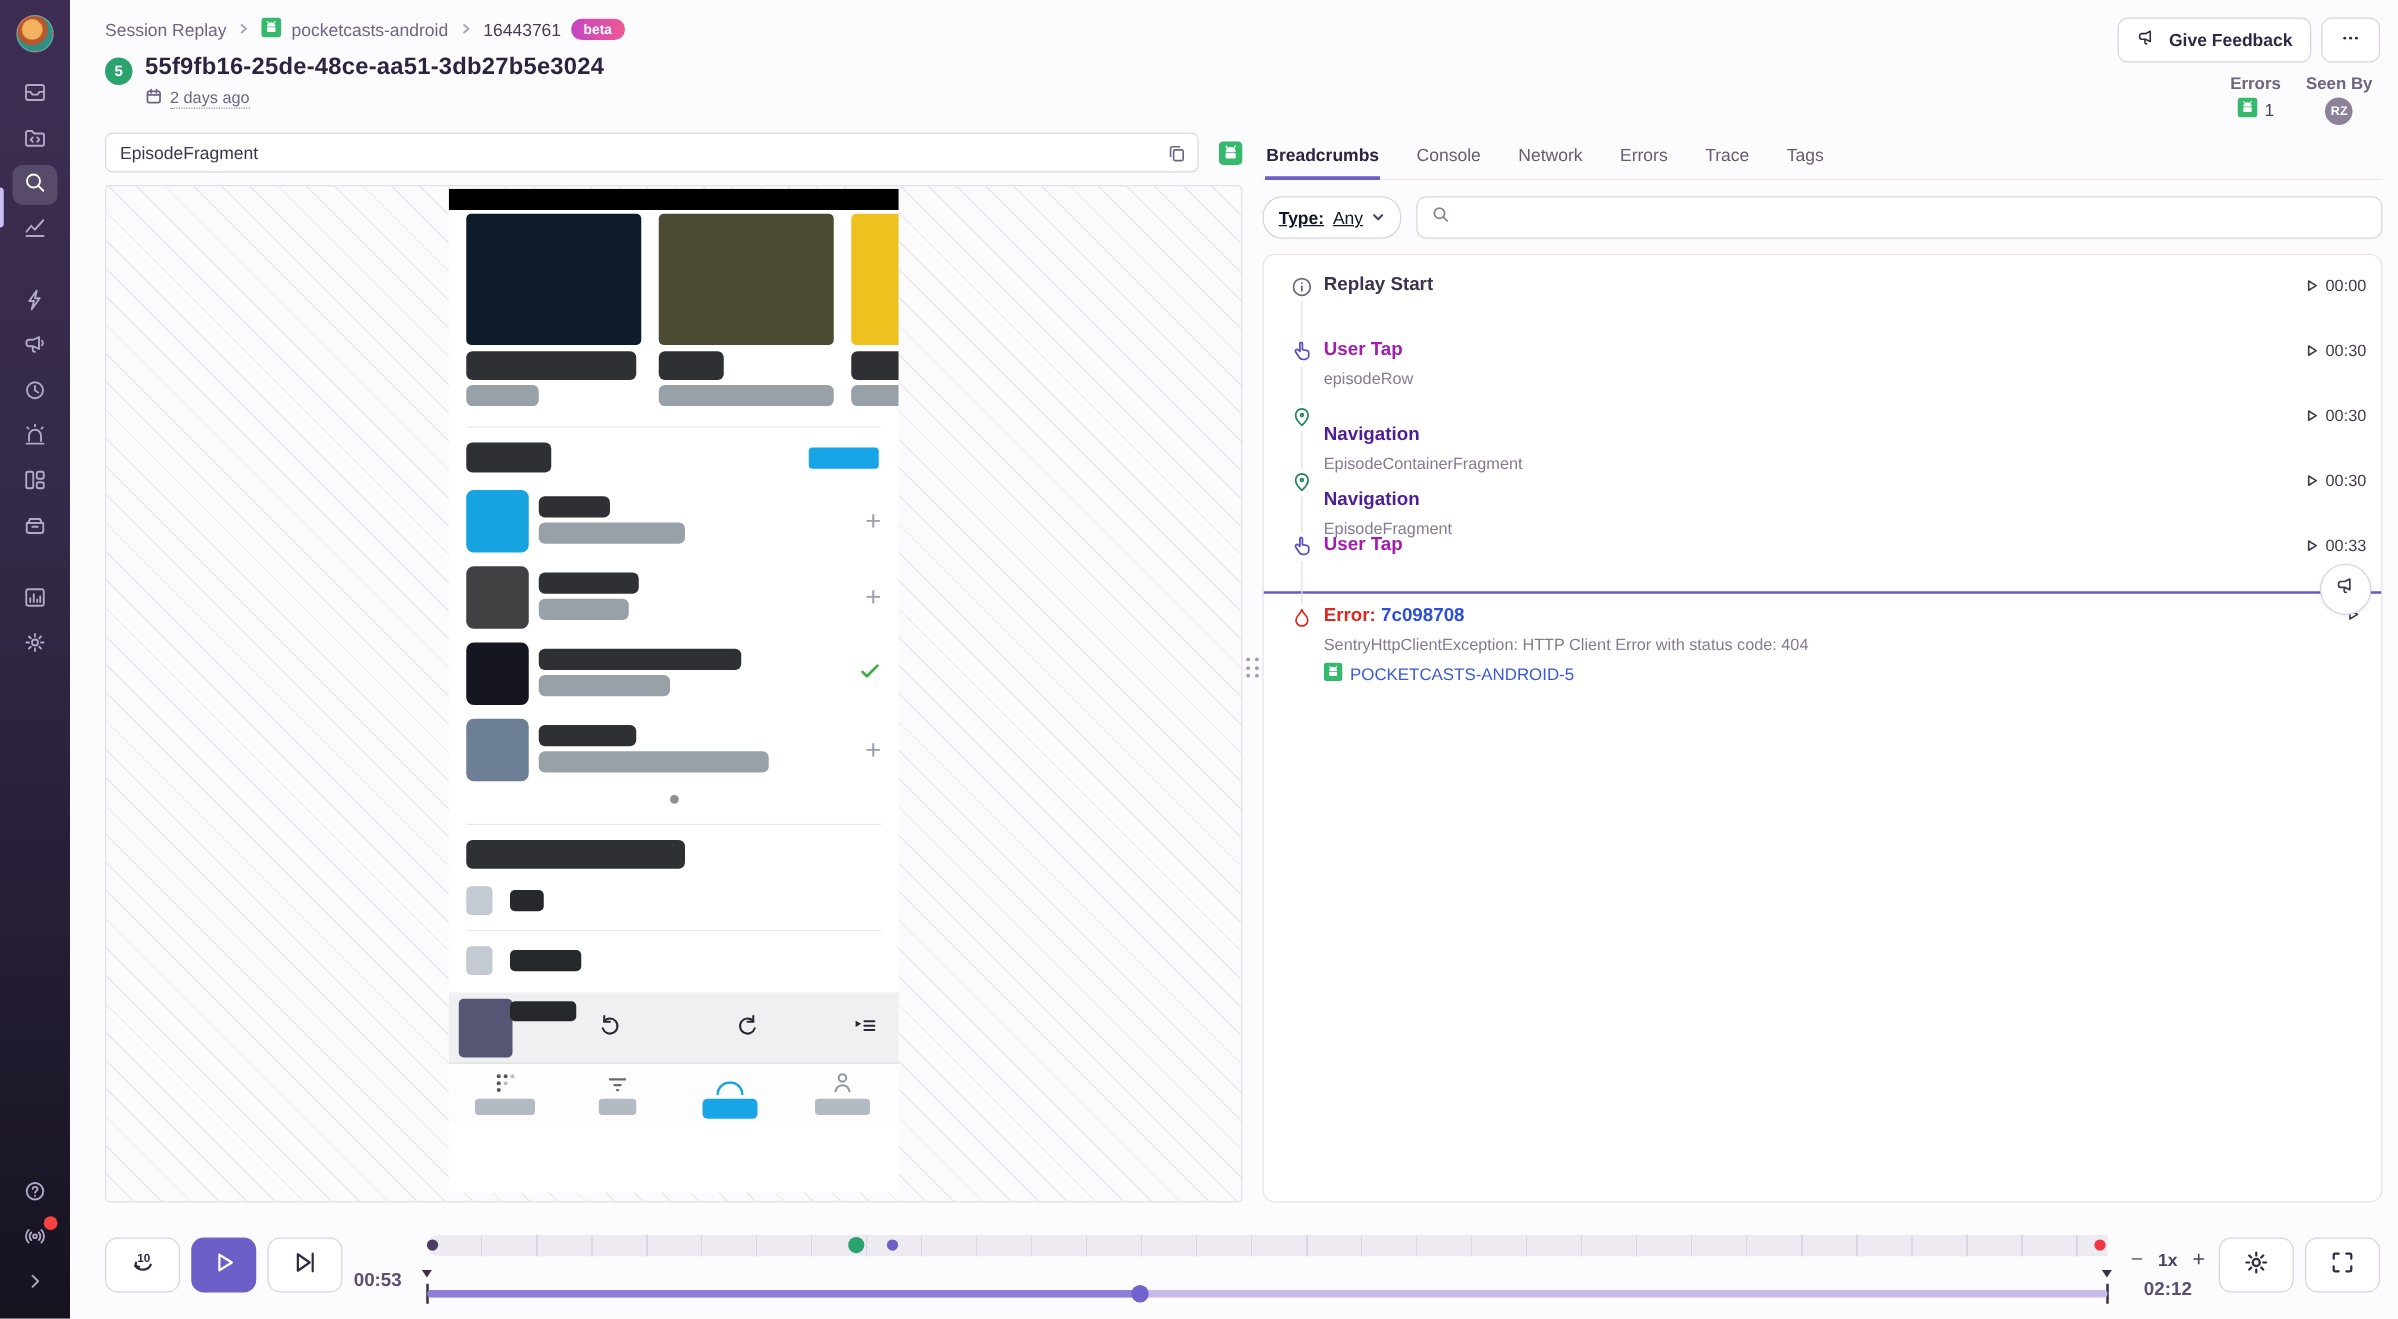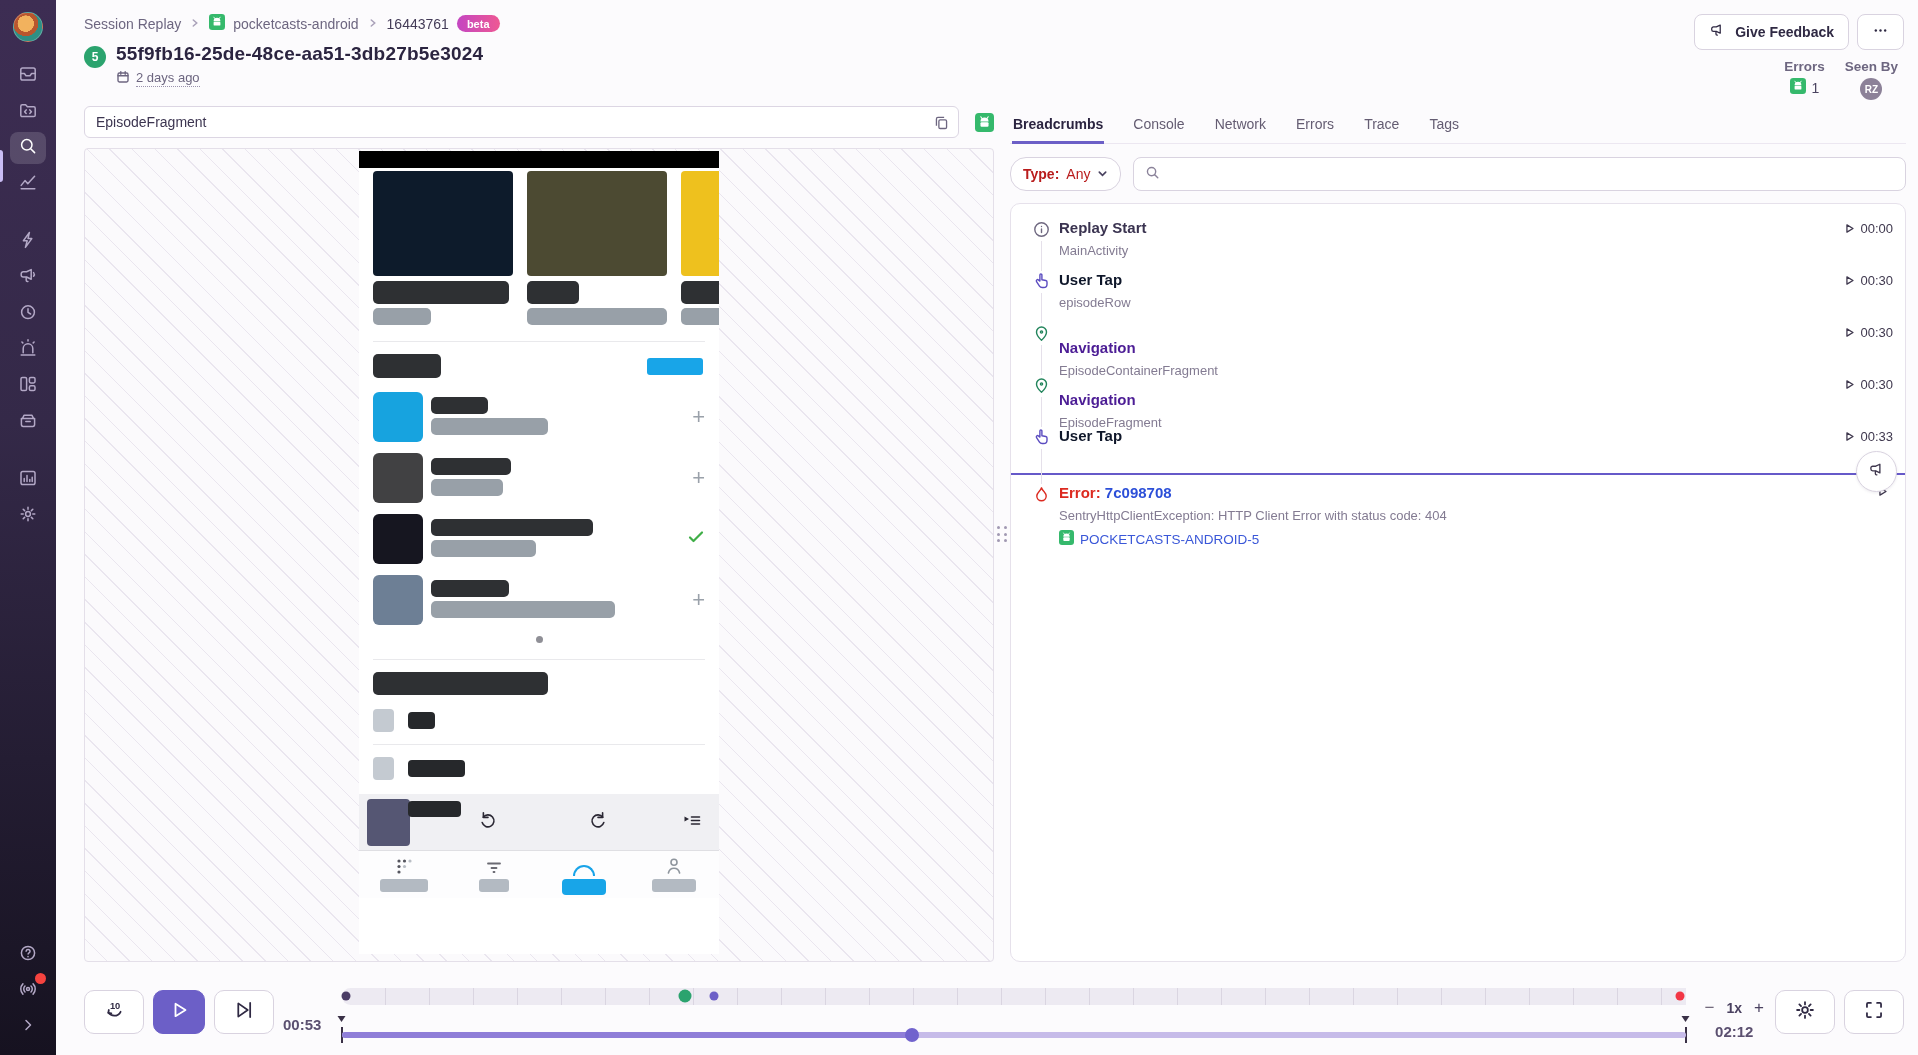--- a/index.html
+++ b/index.html
@@ -102,37 +102,37 @@
   .drag-dots { display:grid; grid-template-columns:repeat(2,3px); grid-auto-rows:3px; gap:3.5px; }
   .drag-dots i { background:#a199b2; border-radius:50%; }
 
   
   .right-pane { flex:1; min-width:0; display:flex; flex-direction:column; }
   .tabs { display:flex; gap:28px; border-bottom:1px solid #ece7f1; padding:5px 2px 0; }
   .tab { font-size:14px; color:#645c72; padding:5px 1px 9px; border-bottom:3px solid transparent; margin-bottom:-1px; cursor:pointer; }
   .tab.active { color:#2b2440; font-weight:700; border-color:#6c5fc7; }
   .filter-row { display:flex; gap:12px; margin:13px 0 12px; }
   .type-btn { display:flex; align-items:center; gap:7px; border:1px solid #d9d3e0; border-radius:16px; background:#fff;
-    height:34px; padding:0 12px; font-size:14px; color:#b91c1c; cursor:pointer; }
+    height:34px; padding:0 12px; font-size:14px; color:#0f172a; cursor:pointer;text-decoration:underline; }
   .type-btn b { font-weight:700; }
   .type-btn svg { width:11px; height:11px; stroke:#4a4360; fill:none; stroke-width:1.8; stroke-linecap:round; }
   .bc-search { flex:1; display:flex; align-items:center; gap:8px; border:1px solid #d9d3e0; border-radius:8px; background:#fff; height:34px; padding:0 11px; }
   .bc-search svg { width:15px; height:15px; stroke:#8a8299; fill:none; stroke-width:1.5; stroke-linecap:round; flex:none; }
   .bc-search input { flex:1; border:none; outline:none; font-size:14px; color:#3c3550; font-family:inherit; background:transparent; }
   .bc-search input::placeholder { color:#9d95ae; }
   .events-box { flex:1; border:1px solid #e6e1eb; border-radius:10px; background:#fff; position:relative; padding-top:8px; }
   .connector { position:absolute; left:30px; top:30px; height:250px; width:1px; background:#e5e0ea; }
   .event { display:flex; align-items:flex-start; height:52px; padding:7px 12px 0 22px; cursor:pointer; }
   .event.err { height:auto; padding-top:9px; }
   .ev-icon { width:17px; flex:none; margin-right:9px; position:relative; z-index:1; background:#fff; padding:2px 0 3px; }
   .ev-icon svg { width:17px; height:17px; fill:none; stroke-width:1.4; stroke-linecap:round; stroke-linejoin:round; display:block; }
   .i-info svg { stroke:#6f6880; } .i-tap svg { stroke:#5b4cc0; } .i-nav svg { stroke:#23855c; } .i-fire svg { stroke:#dc2a20; }
   .ev-body { flex:1; min-width:0; }
   .ev-title { font-size:15px; font-weight:700; }
-  .t-info { color:#3a3350; } .t-tap { color:#0f172a; } .t-nav { color:#4c1d95;margin-top:16px; } .t-error { color:#dc2a20; }
+  .t-info { color:#3a3350; } .t-tap { color:#a21caf; } .t-nav { color:#4c1d95;margin-top:16px; } .t-error { color:#dc2a20; }
   .ev-sub { font-size:13px; color:#837b92; margin-top:7px; }
   .ev-time { display:flex; align-items:center; gap:5px; font-size:13px; color:#3f384e; margin-top:2px; flex:none; }
   .ev-time svg { width:11px; height:11px; stroke:#3f384e; fill:none; stroke-width:1.4; stroke-linejoin:round; }
   .cur-line { border-top:2px solid #6659c9; margin-top:1px; }
   .ev-link { color:#2c4fd8; font-weight:700; }
   .proj-row { display:flex; align-items:center; gap:6px; margin-top:7px; font-size:13.5px; }
   .proj-link { color:#3a57d8; }
   .float-fb { position:absolute; right:8px; top:247px; width:41px; height:41px; border-radius:50%; background:#fff;
     border:1px solid #d9d3e0; display:flex; align-items:center; justify-content:center; z-index:3; cursor:pointer;
     box-shadow:0 1px 3px rgba(40,30,60,.08); }
@@ -541,21 +541,20 @@
           <div class="event">
             <span class="ev-icon i-info">
                 <svg viewBox="0 0 17 17">
                   <circle cx="8.5" cy="8.5" r="6.7"></circle>
                   <path d="M8.5 8v3.6"></path>
                   <path d="M8.5 5.4v.2"></path>
                 </svg>
               </span>
             <div class="ev-body">
                 <div class="ev-title t-info">Replay Start</div>
-              <div class="ev-sub">MainActivity</div>
               </div>
             <span class="ev-time">
                 <svg viewBox="0 0 12 12">
                   <path d="M3.2 2v8l6.6-4z"></path>
                 </svg>
                 <span>00:00</span>
               </span>
           </div>
 
           <div class="event">

